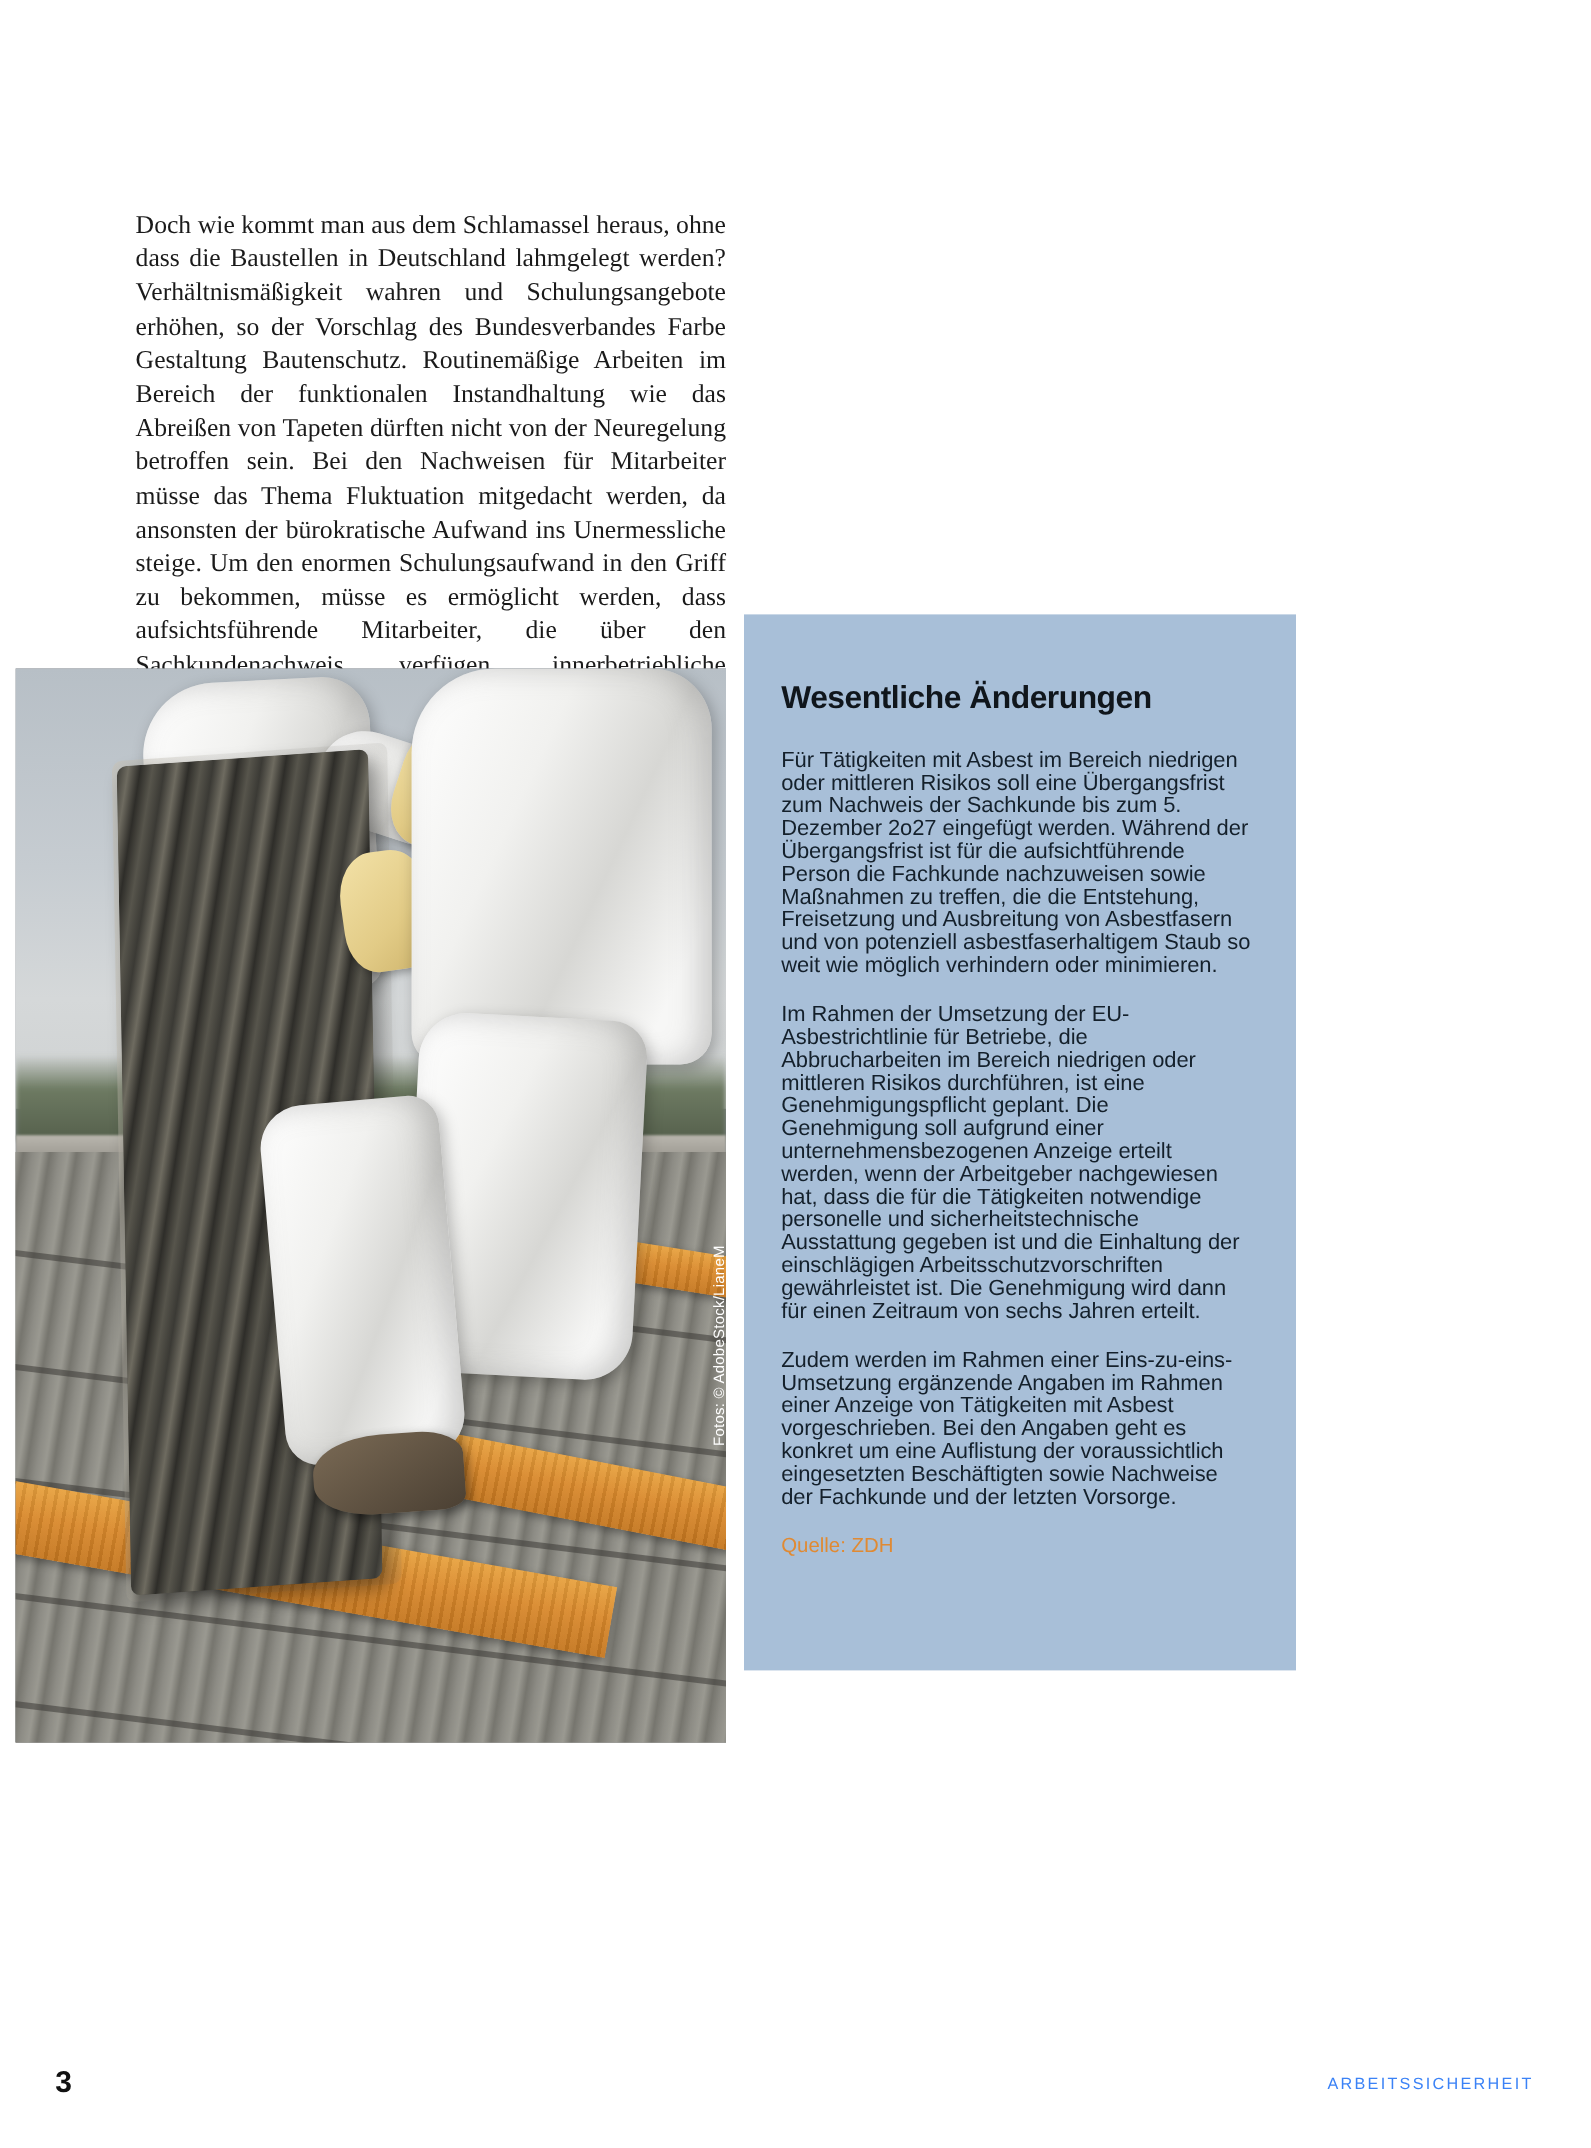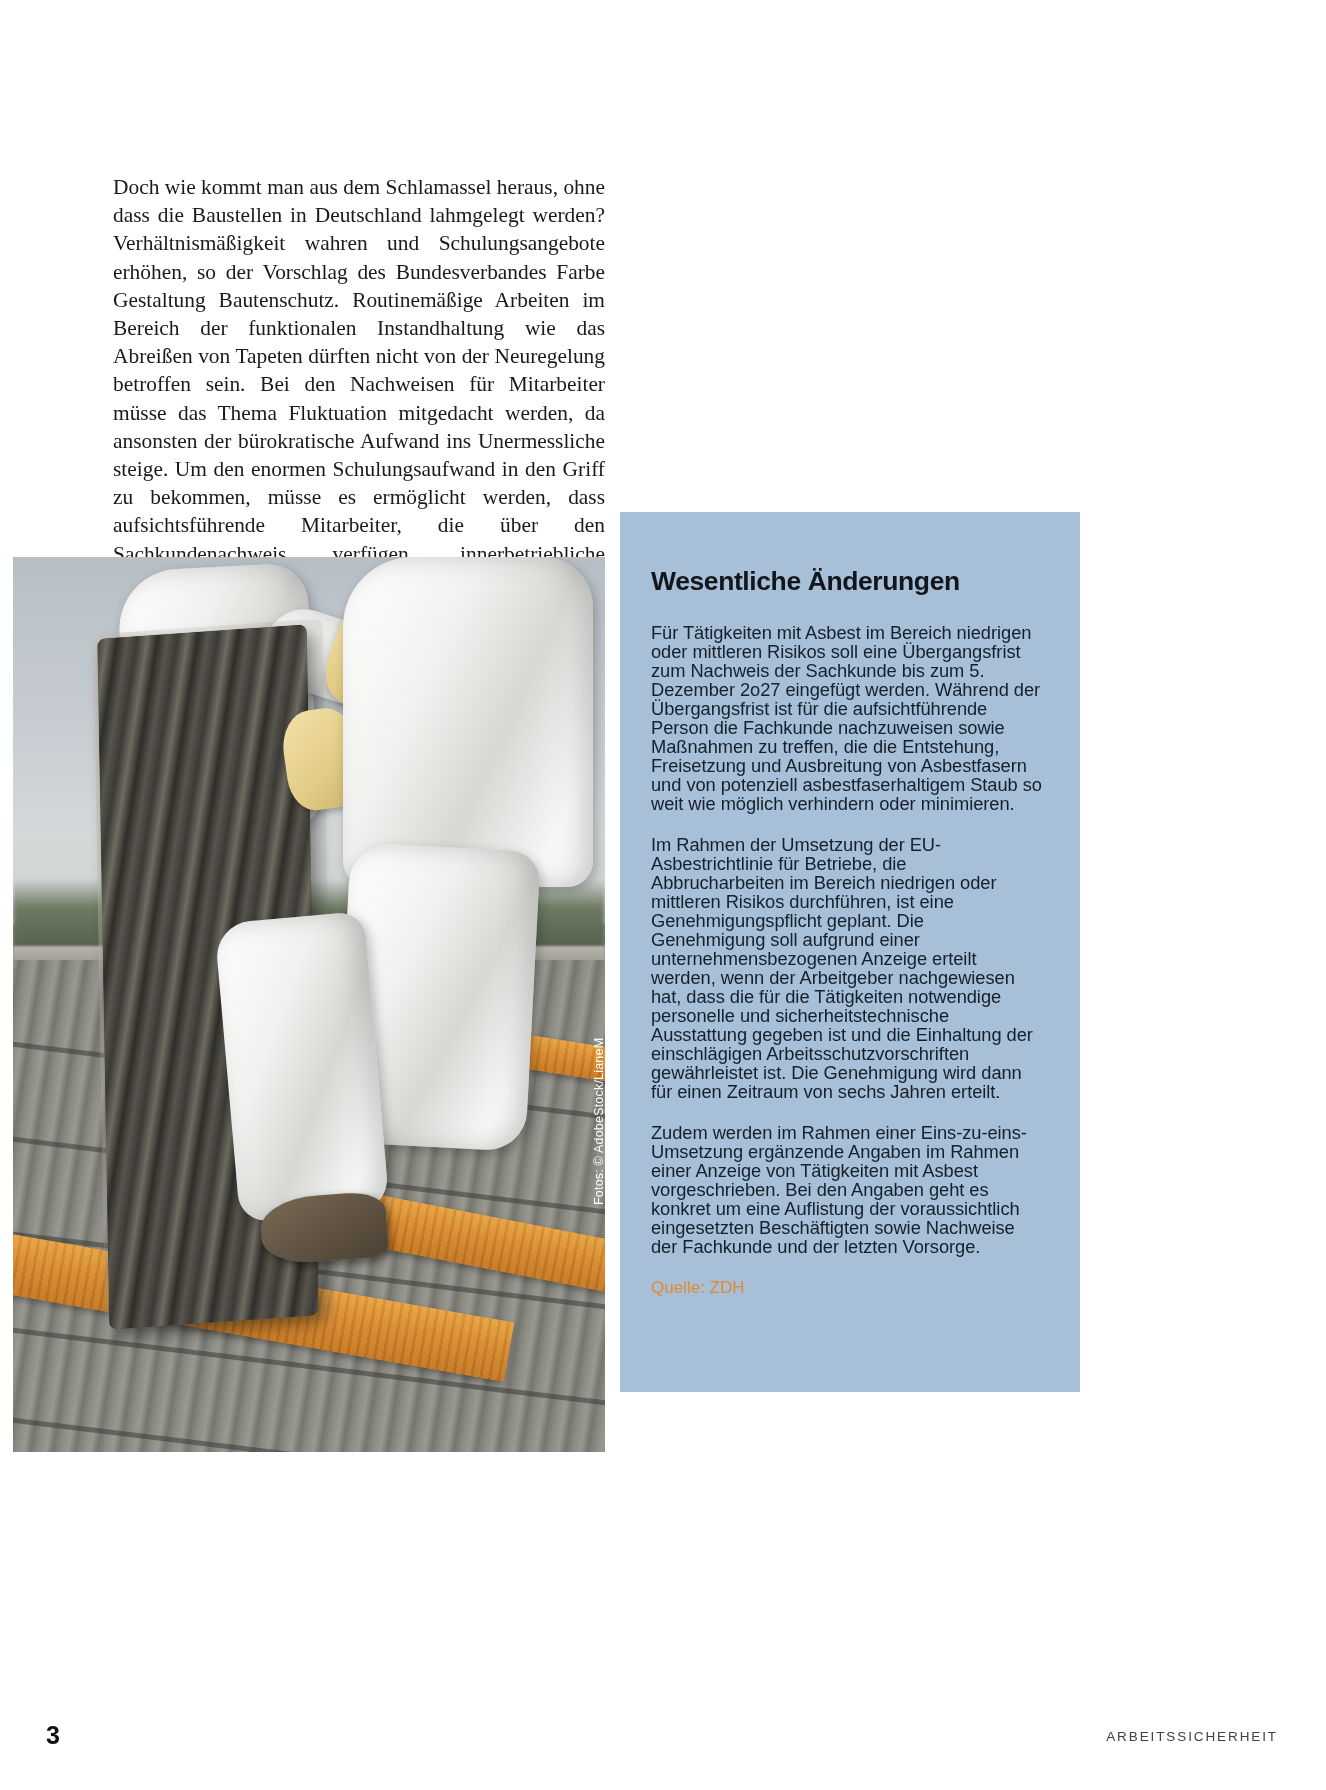--- a/index.html
+++ b/index.html
@@ -175,21 +175,21 @@
     font-size: 25px;
     font-weight: bold;
     color: #111;
   }
   #footer-section {
     position: absolute;
     right: 48px;
     bottom: 46px;
     font-size: 13.5px;
     letter-spacing: 1.9px;
-    color: #404040;
+    color: #3b82f6;
   }
 </style>
 </head>
 <body>
 
 <div id="left-column">
   <p><span>Doch wie kommt man aus dem Schlamassel heraus, ohne dass die Baustellen in Deutschland lahmgelegt werden? Verhältnismäßigkeit wahren und Schulungsangebote erhöhen, so der Vorschlag des Bundesverbandes Farbe Gestaltung Bautenschutz. Routinemäßige Arbeiten im Bereich der funktionalen Instandhaltung wie das Abreißen von Tapeten dürften nicht von der Neuregelung betroffen sein. Bei den Nachweisen für Mitarbeiter müsse das Thema Fluktuation mitgedacht werden, da ansonsten der bürokratische Aufwand ins Unermessliche steige. Um den enormen Schulungsaufwand in den Griff zu bekommen, müsse es ermöglicht werden, dass aufsichtsführende Mitarbeiter, die über den Sachkundenachweis verfügen, innerbetriebliche Schulungen durchführen können. Da es derzeit jedoch zu wenig Angebote gebe, könne die geforderte Fachkunde nicht bis Ende des Jahres umgesetzt werden.</span><span class="endmark"></span></p>
 </div>
 
 <div id="photo">

